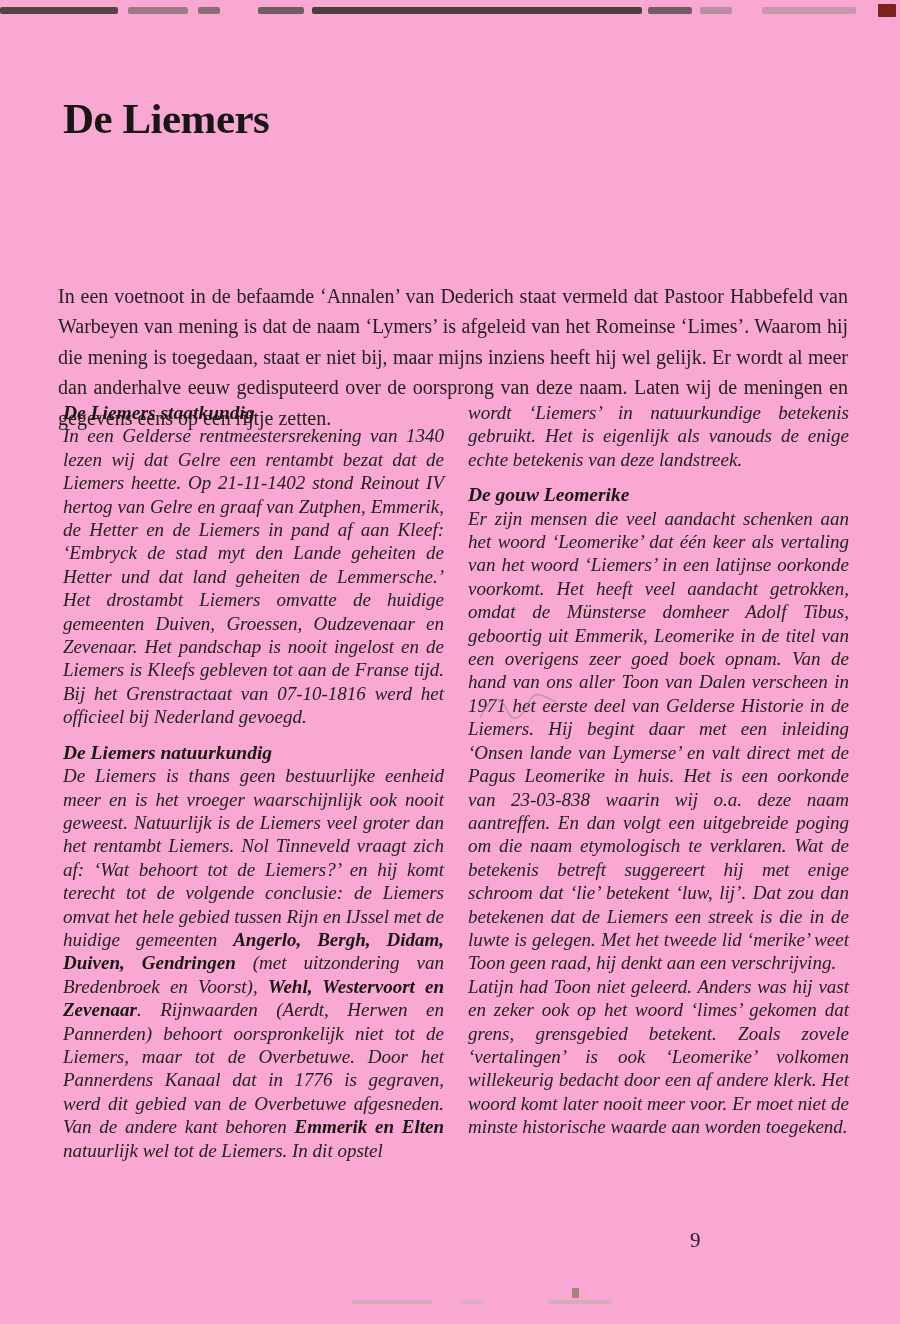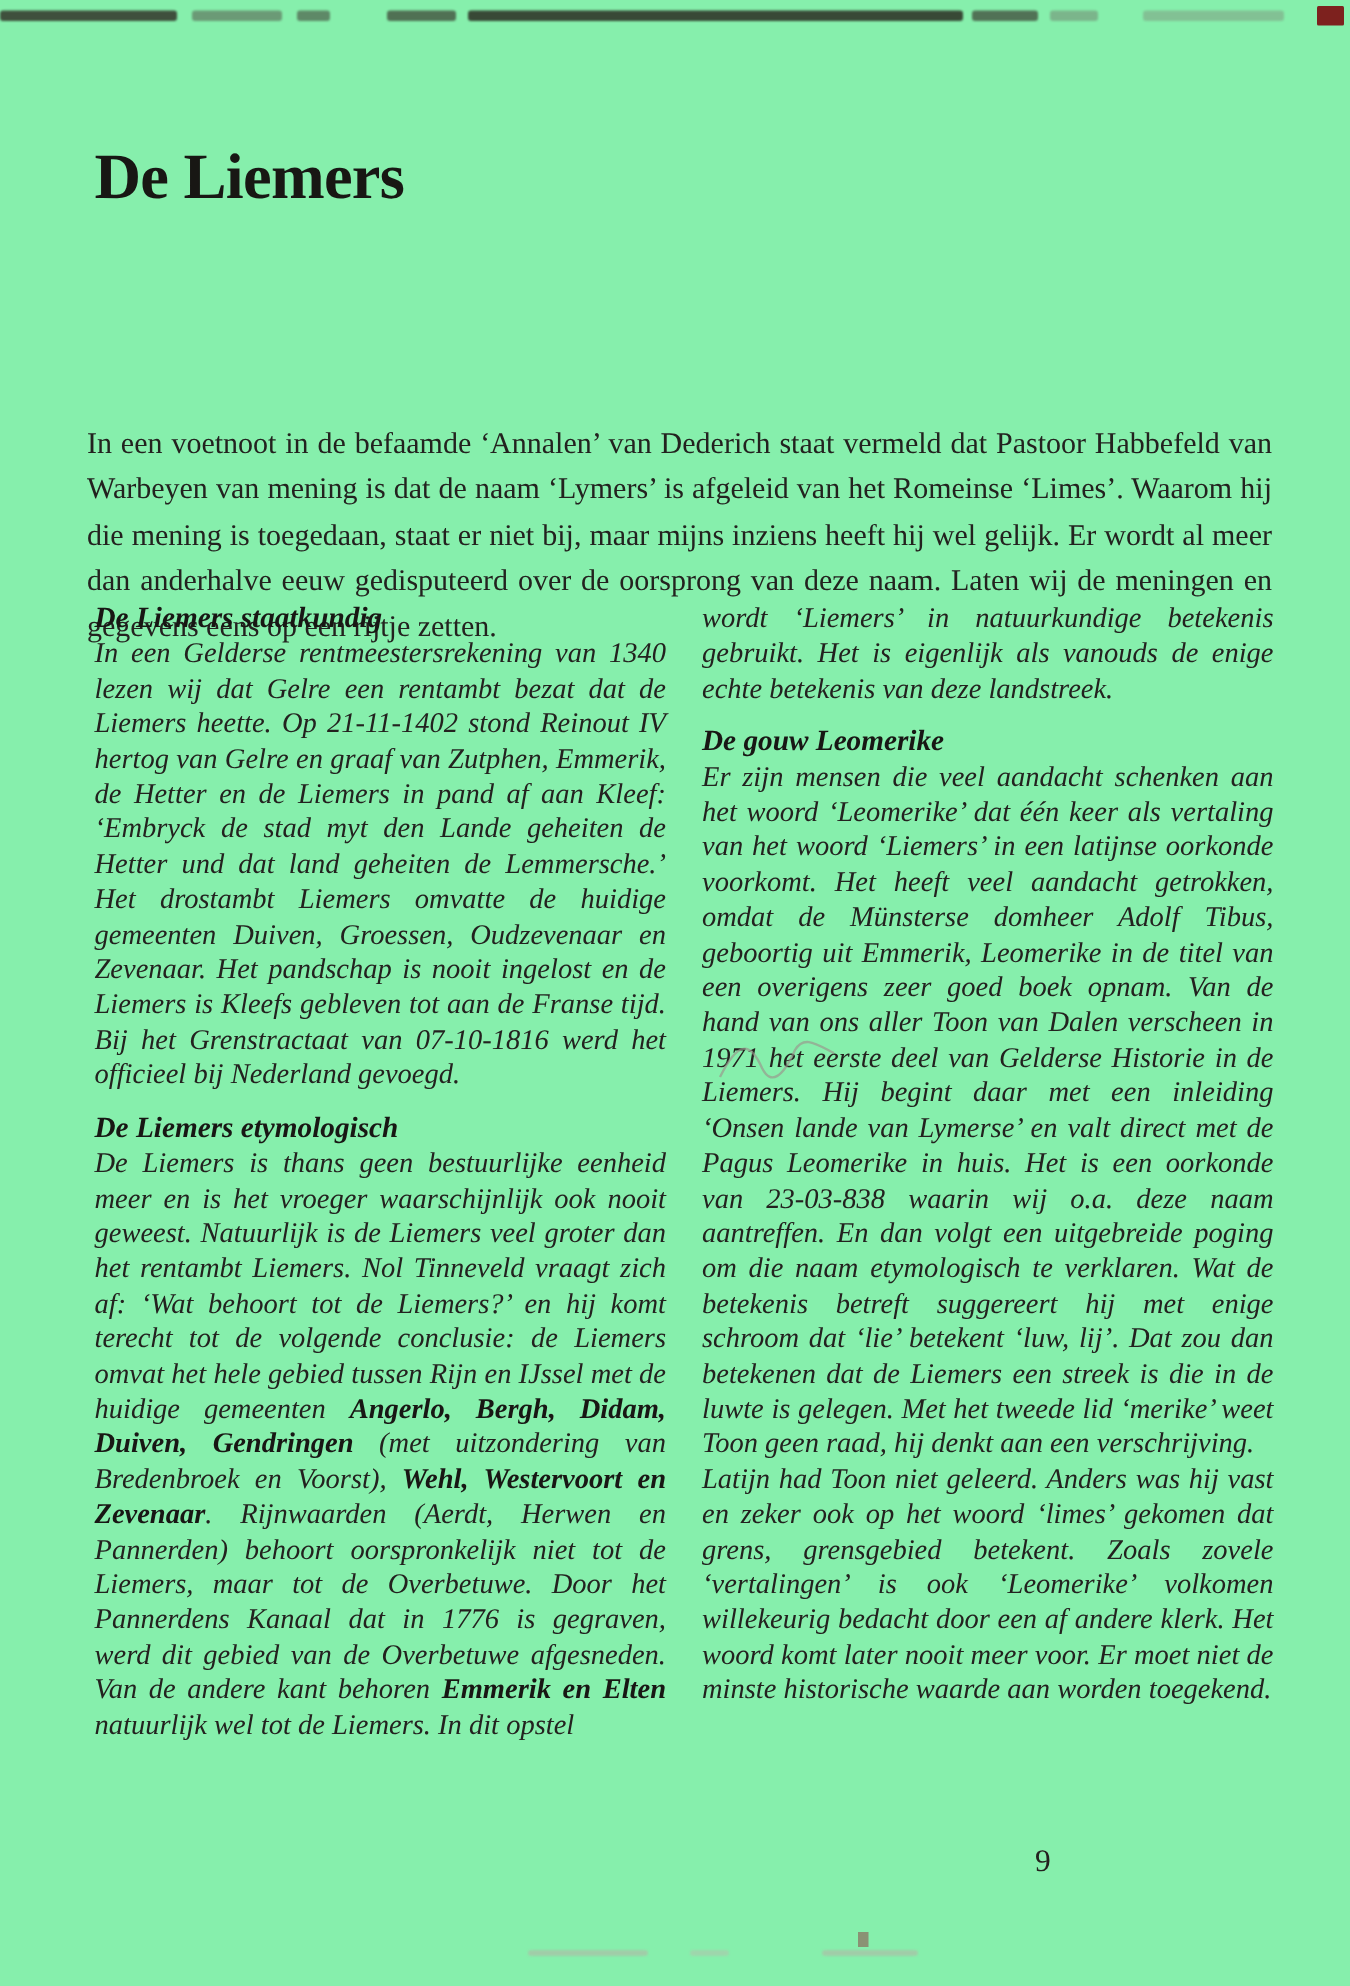--- a/index.html
+++ b/index.html
@@ -4,21 +4,21 @@
 <style>
   html, body {
     margin: 0;
     padding: 0;
     background: #e8e8e6;
   }
   .page {
     position: relative;
     width: 900px;
     height: 1324px;
-    background: #86efac;
+    background: #f9a8d4;
     overflow: hidden;
     font-family: "Liberation Serif", "DejaVu Serif", serif;
     color: #201f1c;
   }
 
   
   .artifact { position: absolute; pointer-events: none; }
   .top-streak { height: 7px; top: 7px; border-radius: 2px; filter: blur(0.6px); }
   .ts1 { left: 0;    width: 118px; background: #33352a; opacity: .85; }
   .ts2 { left: 128px; width: 60px;  background: #55564a; opacity: .55; }
@@ -122,21 +122,21 @@
 
   <p class="intro">In een voetnoot in de befaamde ‘Annalen’ van Dederich staat vermeld dat Pastoor Habbefeld van Warbeyen van mening is dat de naam ‘Lymers’ is afgeleid van het Romeinse ‘Limes’. Waarom hij die mening is toegedaan, staat er niet bij, maar mijns inziens heeft hij wel gelijk. Er wordt al meer dan anderhalve eeuw gedisputeerd over de oorsprong van deze naam. Laten wij de meningen en gegevens eens op een rijtje zetten.</p>
 
   <div class="columns">
     <div class="col">
       <section>
         <h2>De Liemers staatkundig</h2>
         <p>In een Gelderse rentmeestersrekening van 1340 lezen wij dat Gelre een rentambt bezat dat de Liemers heette. Op 21-11-1402 stond Reinout IV hertog van Gelre en graaf van Zutphen, Emmerik, de Hetter en de Liemers in pand af aan Kleef: ‘Embryck de stad myt den Lande geheiten de Hetter und dat land geheiten de Lemmersche.’ Het drostambt Liemers omvatte de huidige gemeenten Duiven, Groessen, Oudzevenaar en Zevenaar. Het pandschap is nooit ingelost en de Liemers is Kleefs gebleven tot aan de Franse tijd. Bij het Grenstractaat van 07-10-1816 werd het officieel bij Nederland gevoegd.</p>
       </section>
       <section class="spaced">
-        <h2>De Liemers etymologisch</h2>
+        <h2>De Liemers natuurkundig</h2>
         <p><span>De Liemers is thans geen bestuurlijke eenheid meer en is het vroeger waarschijnlijk ook nooit geweest. Natuurlijk is de Liemers veel groter dan het rentambt Liemers. Nol Tinneveld vraagt zich af: ‘Wat behoort tot de Liemers?’ en hij komt terecht tot de volgende conclusie: de Liemers omvat het hele gebied tussen Rijn en IJssel met de huidige gemeenten </span><strong>Angerlo, Bergh, Didam, Duiven, Gendringen</strong><span> (met uitzondering van Bredenbroek en Voorst), </span><strong>Wehl, Westervoort en Zevenaar</strong><span>. Rijnwaarden (Aerdt, Herwen en Pannerden) behoort oorspronkelijk niet tot de Liemers, maar tot de Overbetuwe. Door het Pannerdens Kanaal dat in 1776 is gegraven, werd dit gebied van de Overbetuwe afgesneden. Van de andere kant behoren </span><strong>Emmerik en Elten</strong><span> natuurlijk wel tot de Liemers. In dit opstel</span></p>
       </section>
     </div>
     <div class="col">
       <p>wordt ‘Liemers’ in natuurkundige betekenis gebruikt. Het is eigenlijk als vanouds de enige echte betekenis van deze landstreek.</p>
       <section class="spaced">
         <h2>De gouw Leomerike</h2>
         <p>Er zijn mensen die veel aandacht schenken aan het woord ‘Leomerike’ dat één keer als vertaling van het woord ‘Liemers’ in een latijnse oorkonde voorkomt. Het heeft veel aandacht getrokken, omdat de Münsterse domheer Adolf Tibus, geboortig uit Emmerik, Leomerike in de titel van een overigens zeer goed boek opnam. Van de hand van ons aller Toon van Dalen verscheen in 1971 het eerste deel van Gelderse Historie in de Liemers. Hij begint daar met een inleiding ‘Onsen lande van Lymerse’ en valt direct met de Pagus Leomerike in huis. Het is een oorkonde van 23-03-838 waarin wij o.a. deze naam aantreffen. En dan volgt een uitgebreide poging om die naam etymologisch te verklaren. Wat de betekenis betreft suggereert hij met enige schroom dat ‘lie’ betekent ‘luw, lij’. Dat zou dan betekenen dat de Liemers een streek is die in de luwte is gelegen. Met het tweede lid ‘merike’ weet Toon geen raad, hij denkt aan een verschrijving.</p>
         <p>Latijn had Toon niet geleerd. Anders was hij vast en zeker ook op het woord ‘limes’ gekomen dat grens, grensgebied betekent. Zoals zovele ‘vertalingen’ is ook ‘Leomerike’ volkomen willekeurig bedacht door een af andere klerk. Het woord komt later nooit meer voor. Er moet niet de minste historische waarde aan worden toegekend.</p>
       </section>

